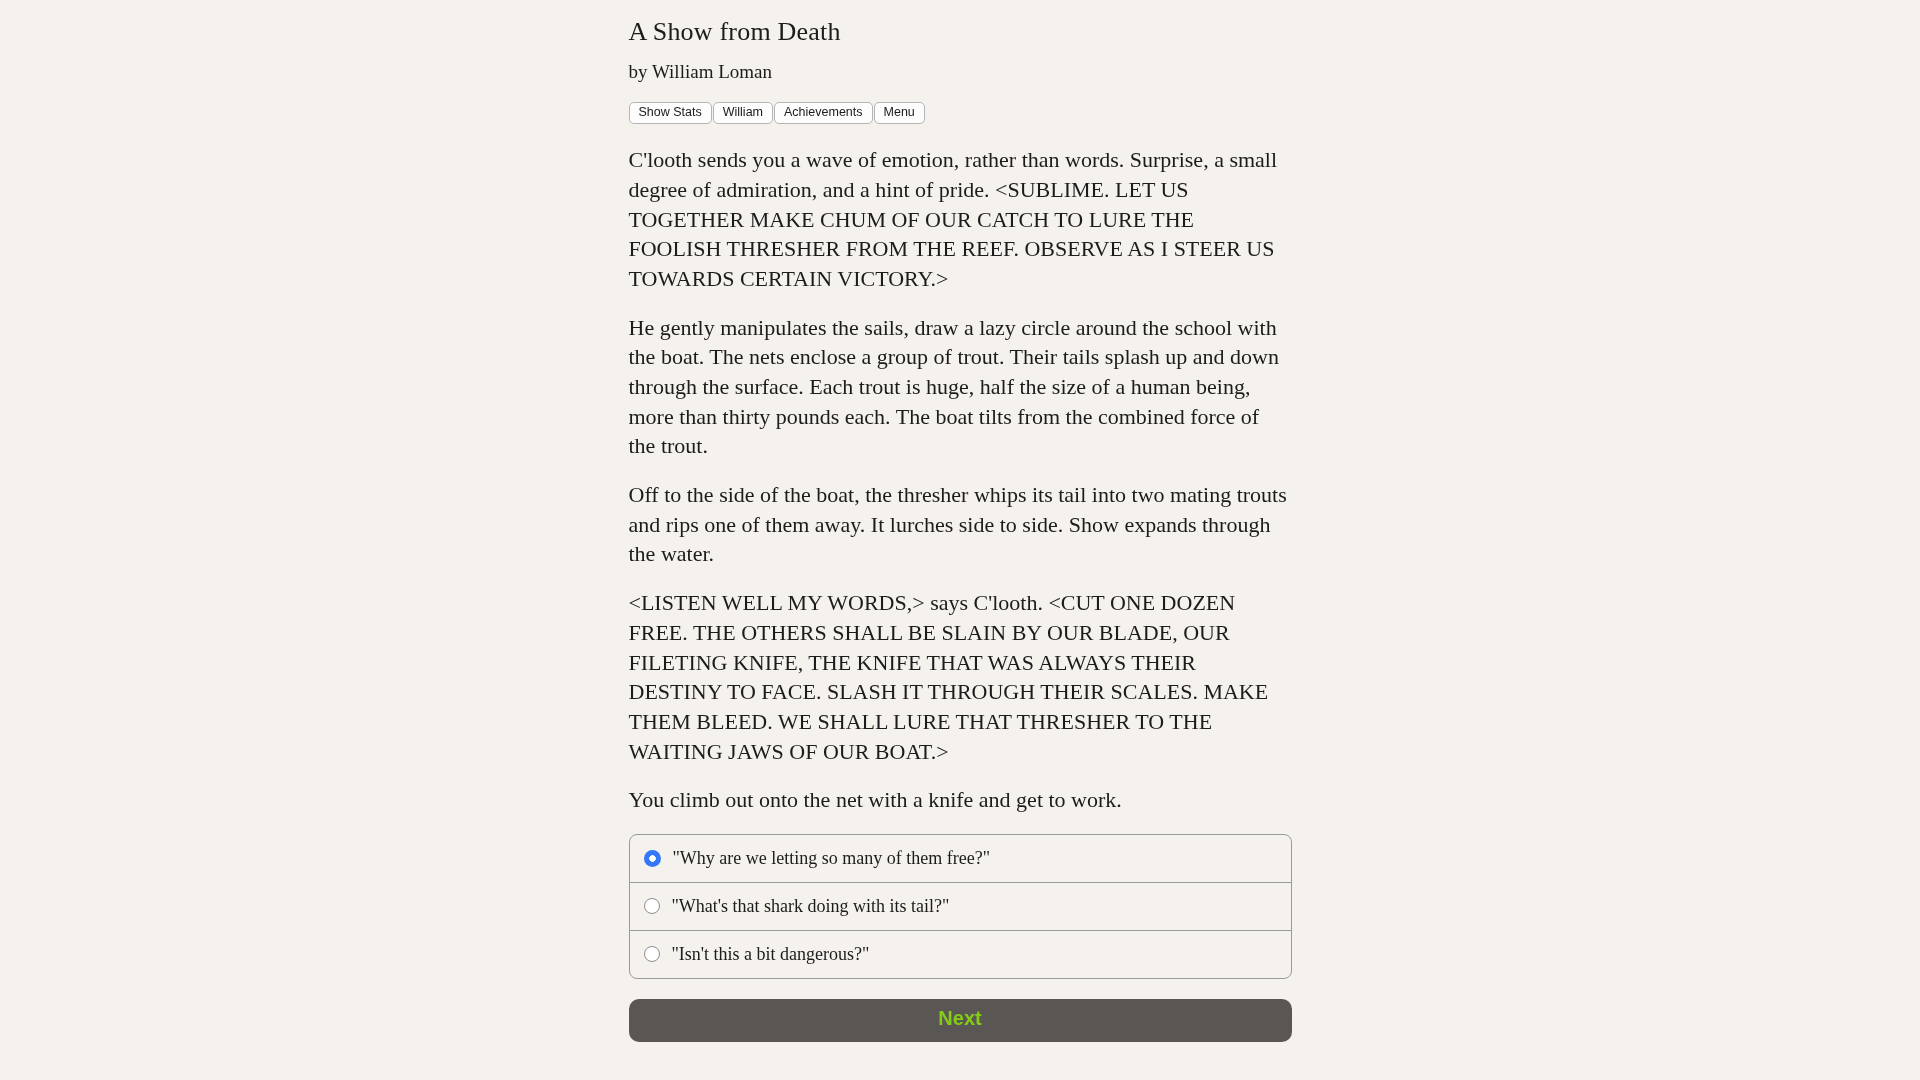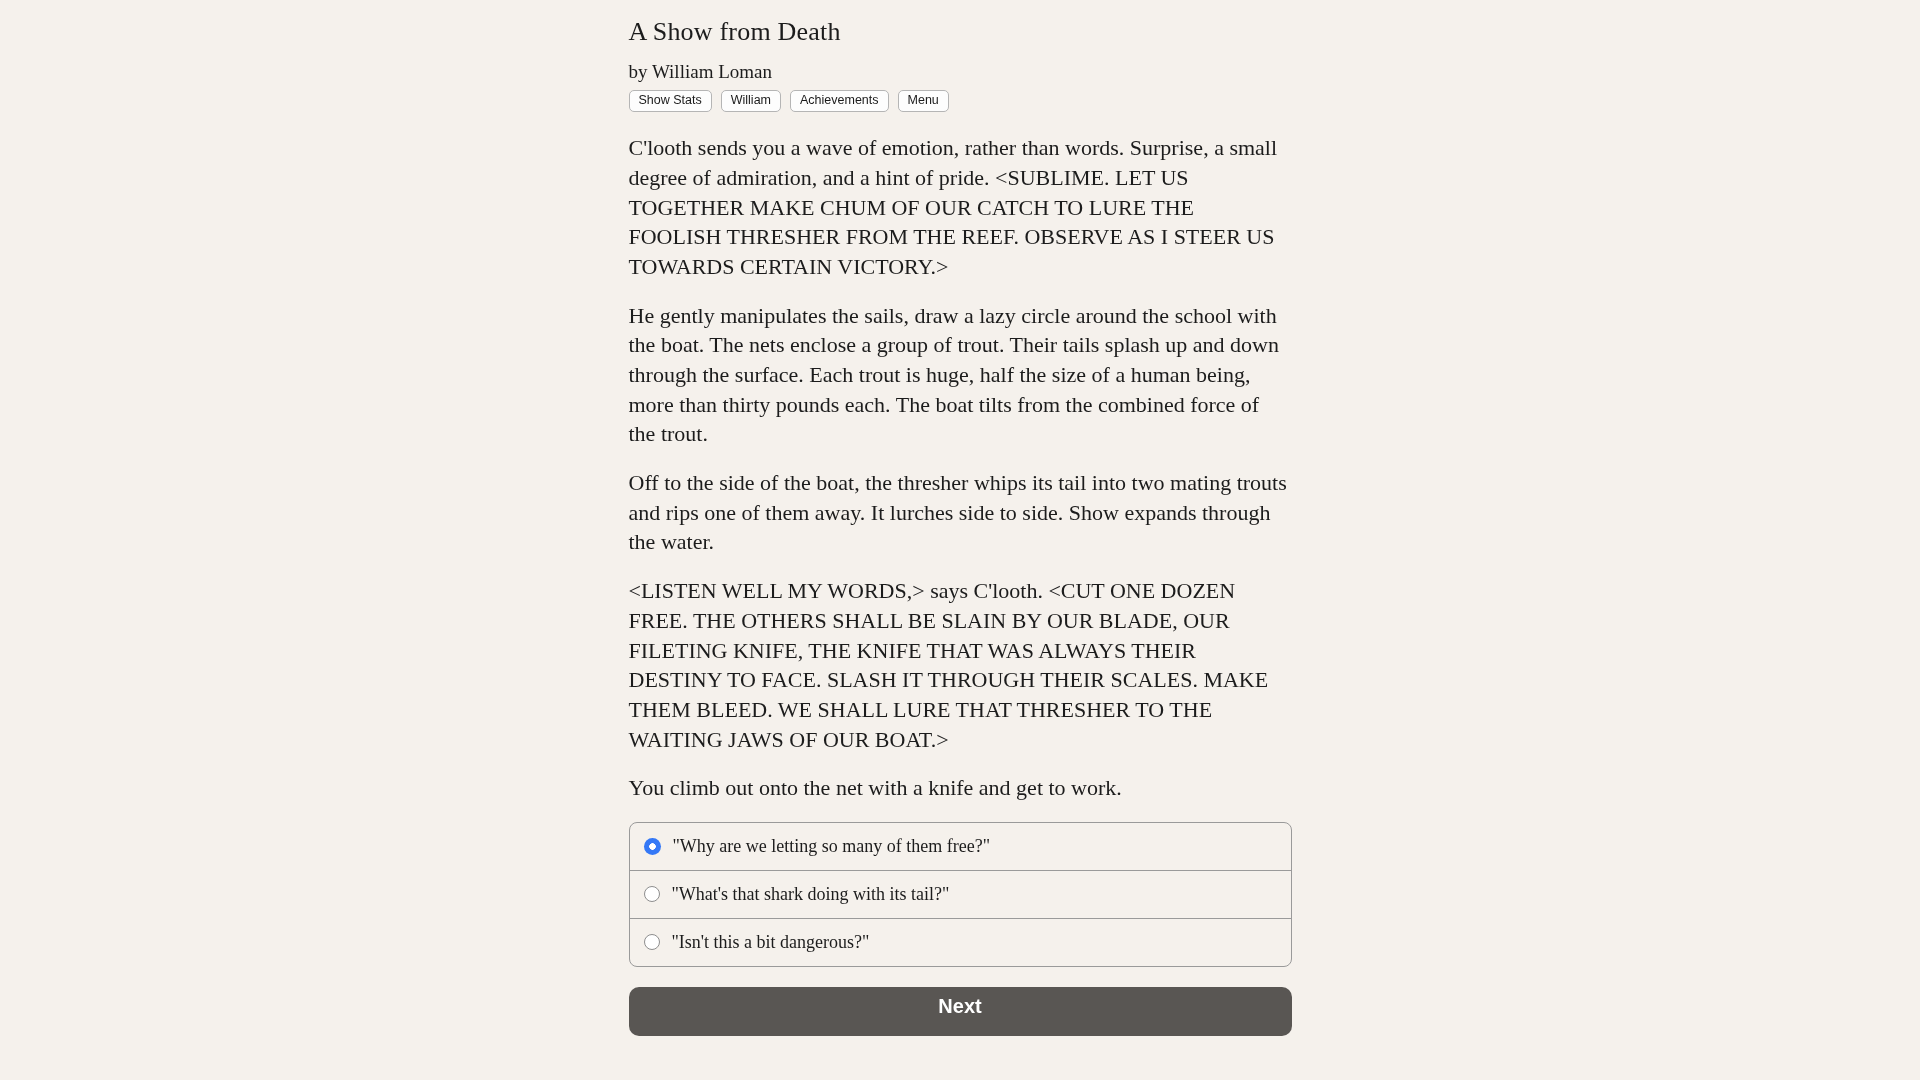--- a/index.html
+++ b/index.html
@@ -23,25 +23,25 @@
   }
   h1.title {
     font-size: 26px;
     font-weight: normal;
     line-height: 1.2;
     margin: 0 0 14px 0;
     letter-spacing: 0.2px;
   }
   .byline {
     font-size: 19px;
-    margin: 0 0 7px 0;
+    margin: 0 0 19px 0;
   }
   .toolbar {
     display: flex;
-    gap: 9px;
+    gap: 1px;
     margin: 0 0 21px 0;
   }
   .toolbar button {
     font-family: "Liberation Sans", "DejaVu Sans", sans-serif;
     font-size: 12.5px;
     color: #1a1a1a;
     background: #fdfdfd;
     border: 1px solid #b5b5b5;
     border-radius: 5px;
     padding: 2px 9px 3px 9px;
@@ -95,27 +95,27 @@
   }
   .choice-label {
     font-size: 18px;
     line-height: 1.2;
   }
   .next-button {
     display: block;
     width: 100%;
     margin-top: 20px;
     background: #595653;
-    color: #ffffff;
+    color: #84cc16;
     font-family: "Liberation Sans", "DejaVu Sans", sans-serif;
     font-size: 20px;
     font-weight: bold;
     border: none;
     border-radius: 10px;
-    padding: 8px 0 18px 0;
+    padding: 8px 0 12px 0;
     cursor: pointer;
     text-align: center;
   }
 </style>
 </head>
 <body>
 
 <div class="viewport">
   <div class="page">
 

